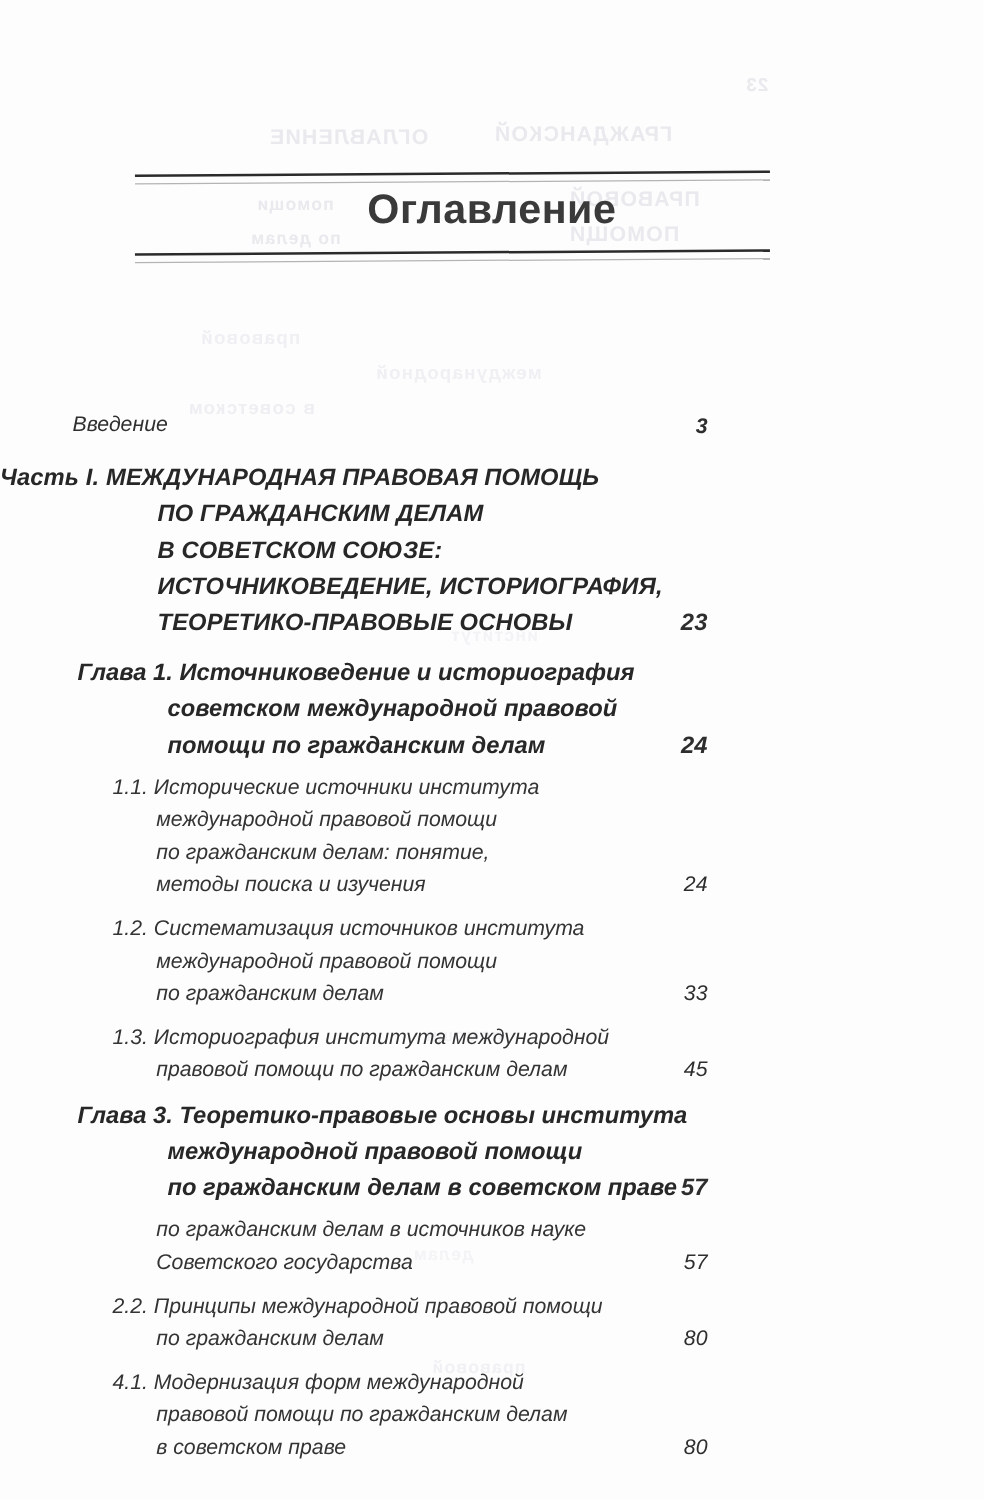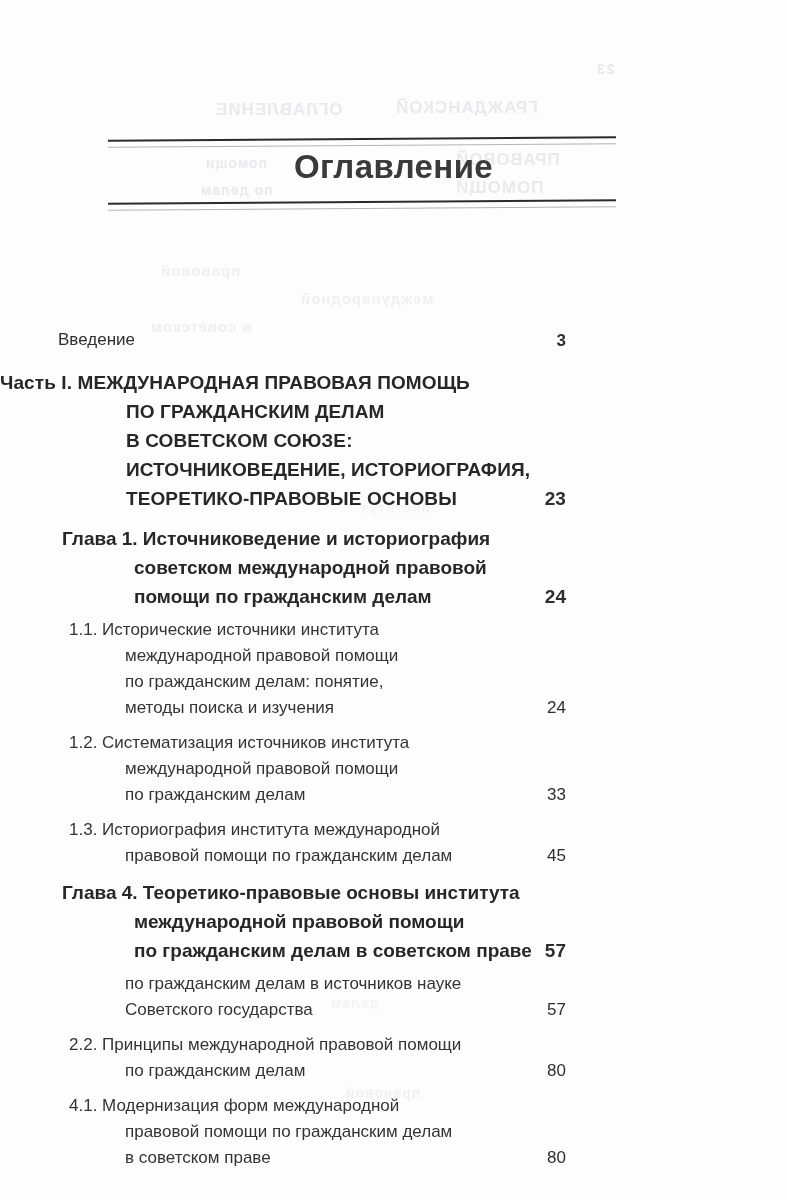--- a/index.html
+++ b/index.html
@@ -96,20 +96,21 @@
   .toc-body {
     position: absolute;
     left: 0;
     top: 328px;
     width: 787px;
     z-index: 2;
   }
   .entry {
     position: relative;
     width: 786px;
+    font-style: italic;
   }
   .entry .lines {
     padding-right: 130px;
   }
   .line {
     position: relative;
     white-space: nowrap;
   }
   .page-num {
     position: absolute;
@@ -165,21 +166,21 @@
   }
 
   
   .e-section { margin-bottom: 9px; }
   .e-section .line {
     font-size: 17px;
     font-weight: normal;
     color: #343434;
     line-height: 26px;
   }
-  .e-section .line.l0 { margin-left: 69px; }
+  .e-section .line.l0 { margin-left: 90px; }
   .e-section .line.ind { margin-left: 125px; }
   .e-section .page-num {
     font-size: 17px;
     font-weight: normal;
   }
 </style>
 </head>
 <body>
 
 <div id="page">
@@ -251,21 +252,21 @@
         </div>
       </div>
       <div class="entry e-section">
         <div class="lines">
           <div class="line l0">1.3. Историография института международной</div>
           <div class="line ind">правовой помощи по гражданским делам<span class="page-num">45</span></div>
         </div>
       </div>
       <div class="entry e-chapter">
         <div class="lines">
-          <div class="line l0">Глава 4. Теоретико-правовые основы института</div>
+          <div class="line l0">Глава 3. Теоретико-правовые основы института</div>
           <div class="line ind">международной правовой помощи</div>
           <div class="line ind">по гражданским делам в советском праве<span class="page-num">57</span></div>
         </div>
       </div>
       <div class="entry e-section">
         <div class="lines">
           <div class="line ind">по гражданским делам в источников науке</div>
           <div class="line ind">Советского государства<span class="page-num">57</span></div>
         </div>
       </div>

